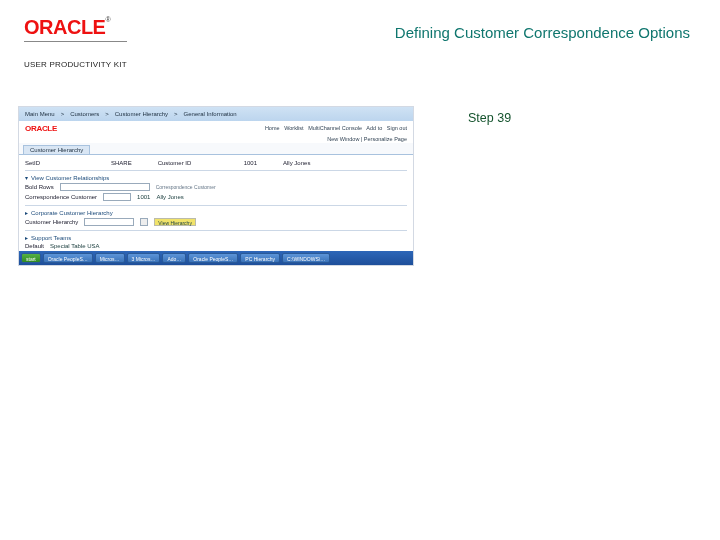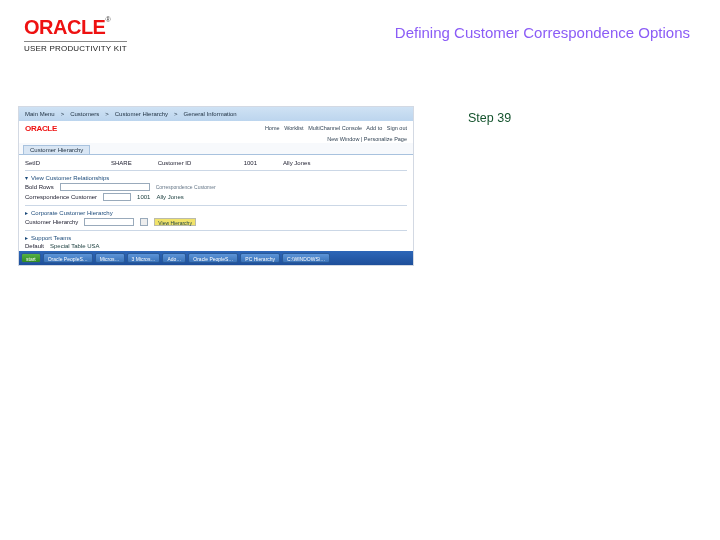--- a/index.html
+++ b/index.html
@@ -2,23 +2,23 @@
 <html><head>
 <meta charset="utf-8">
 <style>
   * { margin: 0; padding: 0; box-sizing: border-box; }
   body { width: 720px; height: 540px; font-family: Arial, Helvetica, sans-serif; background: #fff; position: relative; }
 
   
   .brand { position: absolute; left: 24px; top: 16px; }
   .brand .oracle { font-family: Arial, sans-serif; font-weight: 900; font-size: 20px; color: #e11; letter-spacing: -0.5px; }
   .brand .tm { font-size: 7px; vertical-align: top; color: #444; }
-  .brand .upk { font-size: 8px; letter-spacing: 0.2px; color: #222; margin-top: 2px; border-top: 1px solid #888; padding-top: 2px; }
+  .brand .upk { font-size: 8px; letter-spacing: 0.2px; color: #222; margin-top: 2px; border-top: 1px solid #888; padding-top: 18px; }
 
-  .page-title { position: absolute; right: 30px; top: 24px; font-size: 15px; color: #8b5cf6; }
+  .page-title { position: absolute; right: 30px; top: 24px; font-size: 15px; color: #0f766e; }
 
   
   .shot { position: absolute; left: 18px; top: 106px; width: 396px; height: 160px; border: 1px solid #d3d9e3; background: #f7f9fc; font-size: 6px; color: #244; overflow: hidden; }
   .shot .nav { background: linear-gradient(#cfe2f4,#bcd5ee); height: 14px; display: flex; align-items: center; padding: 0 6px; gap: 6px; font-size: 6px; color: #234; }
   .shot .nav span { white-space: nowrap; }
   .shot .oraclebar { display: flex; align-items: center; justify-content: space-between; background: #fff; height: 14px; padding: 0 6px; }
   .shot .oraclebar .logo { font-weight: 900; color: #e11; font-size: 8px; letter-spacing: -0.3px; }
   .shot .oraclebar .links { font-size: 5.5px; color: #345; }
   .shot .rightlinks { text-align: right; font-size: 5.5px; color: #345; padding: 1px 6px; background: #fff; }
   .shot .tab { margin: 2px 0 0 4px; display: inline-block; background: #d9e6f4; border: 1px solid #a8c2de; border-bottom: none; padding: 1px 6px; color: #234; font-size: 6px; }

